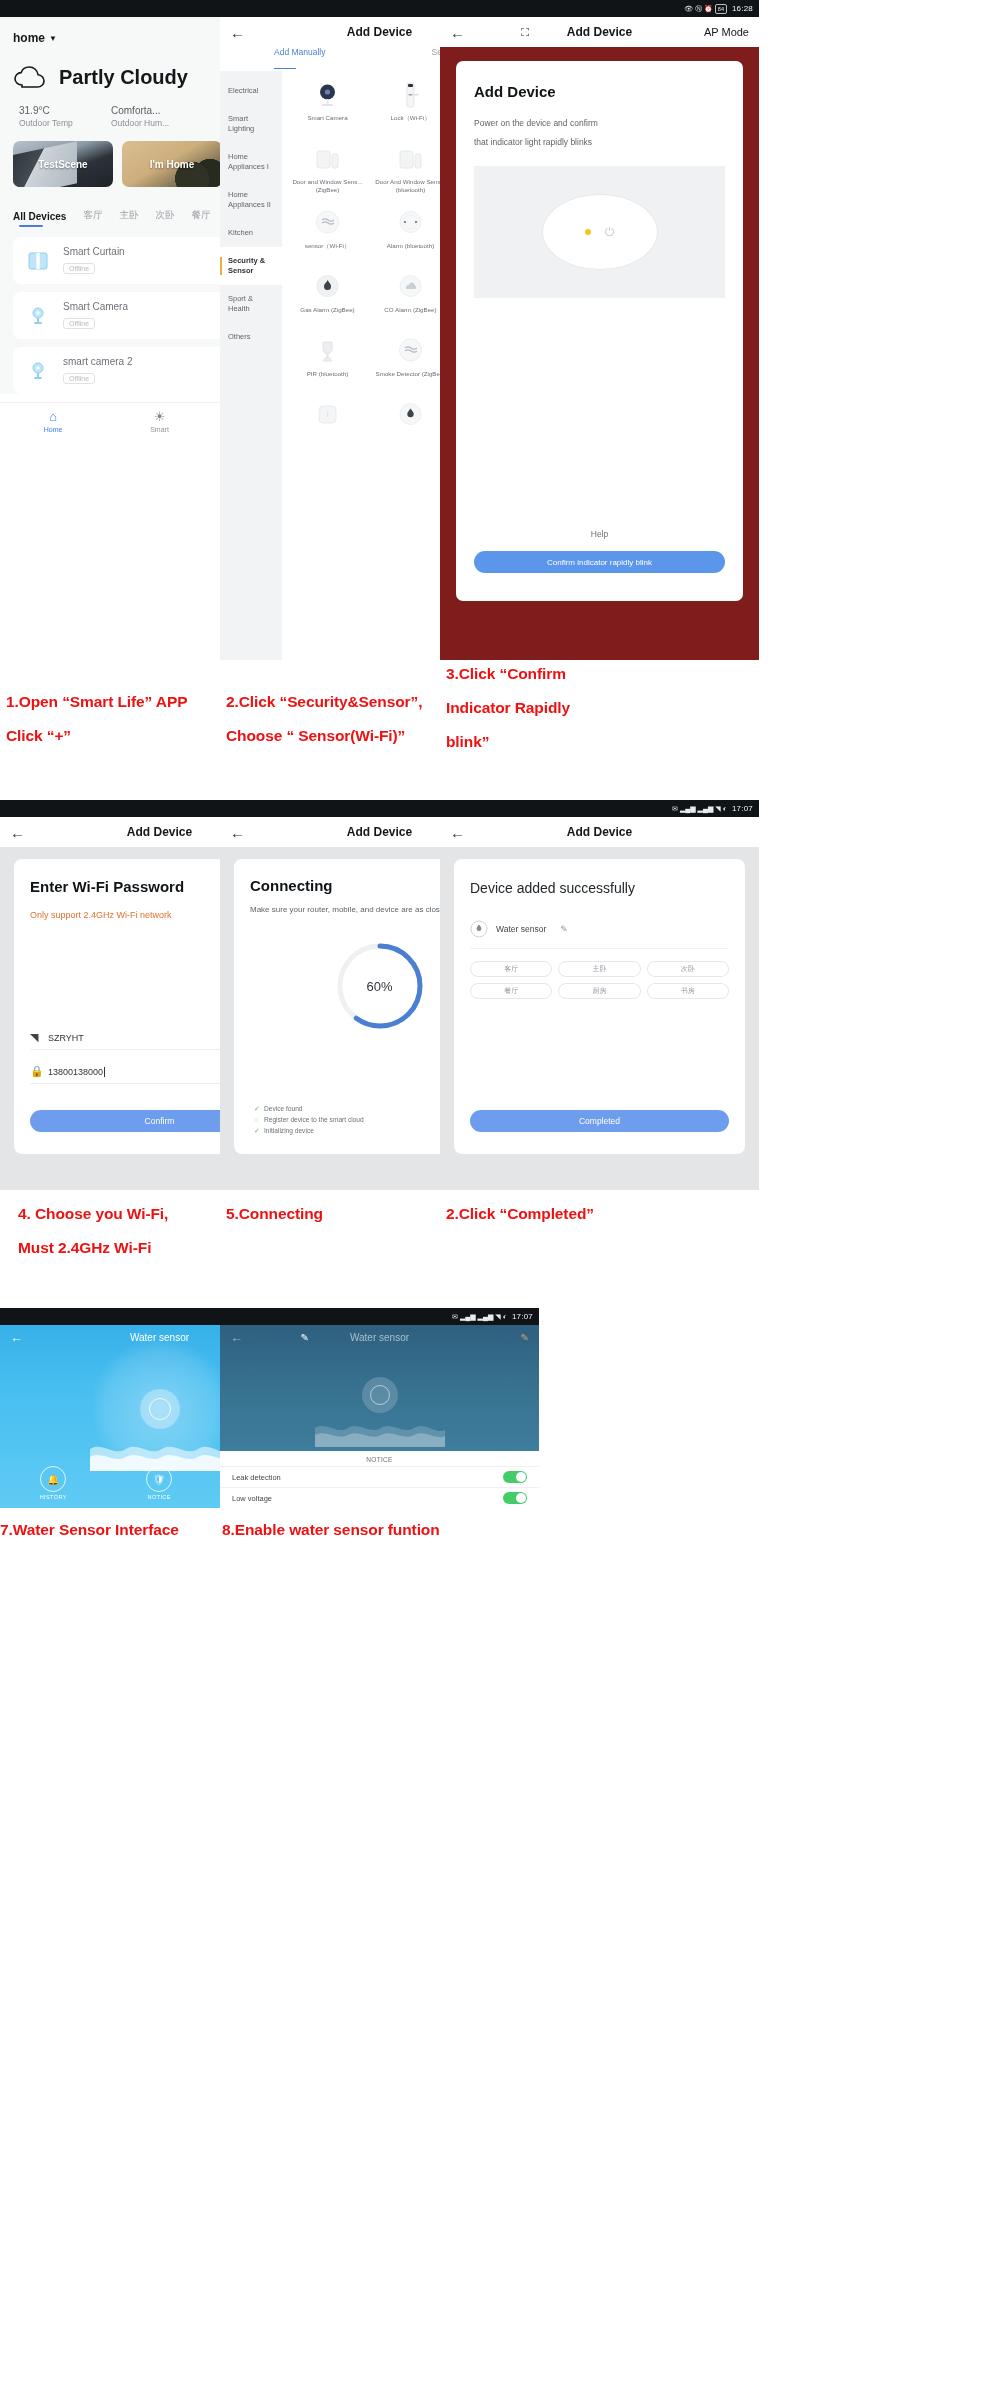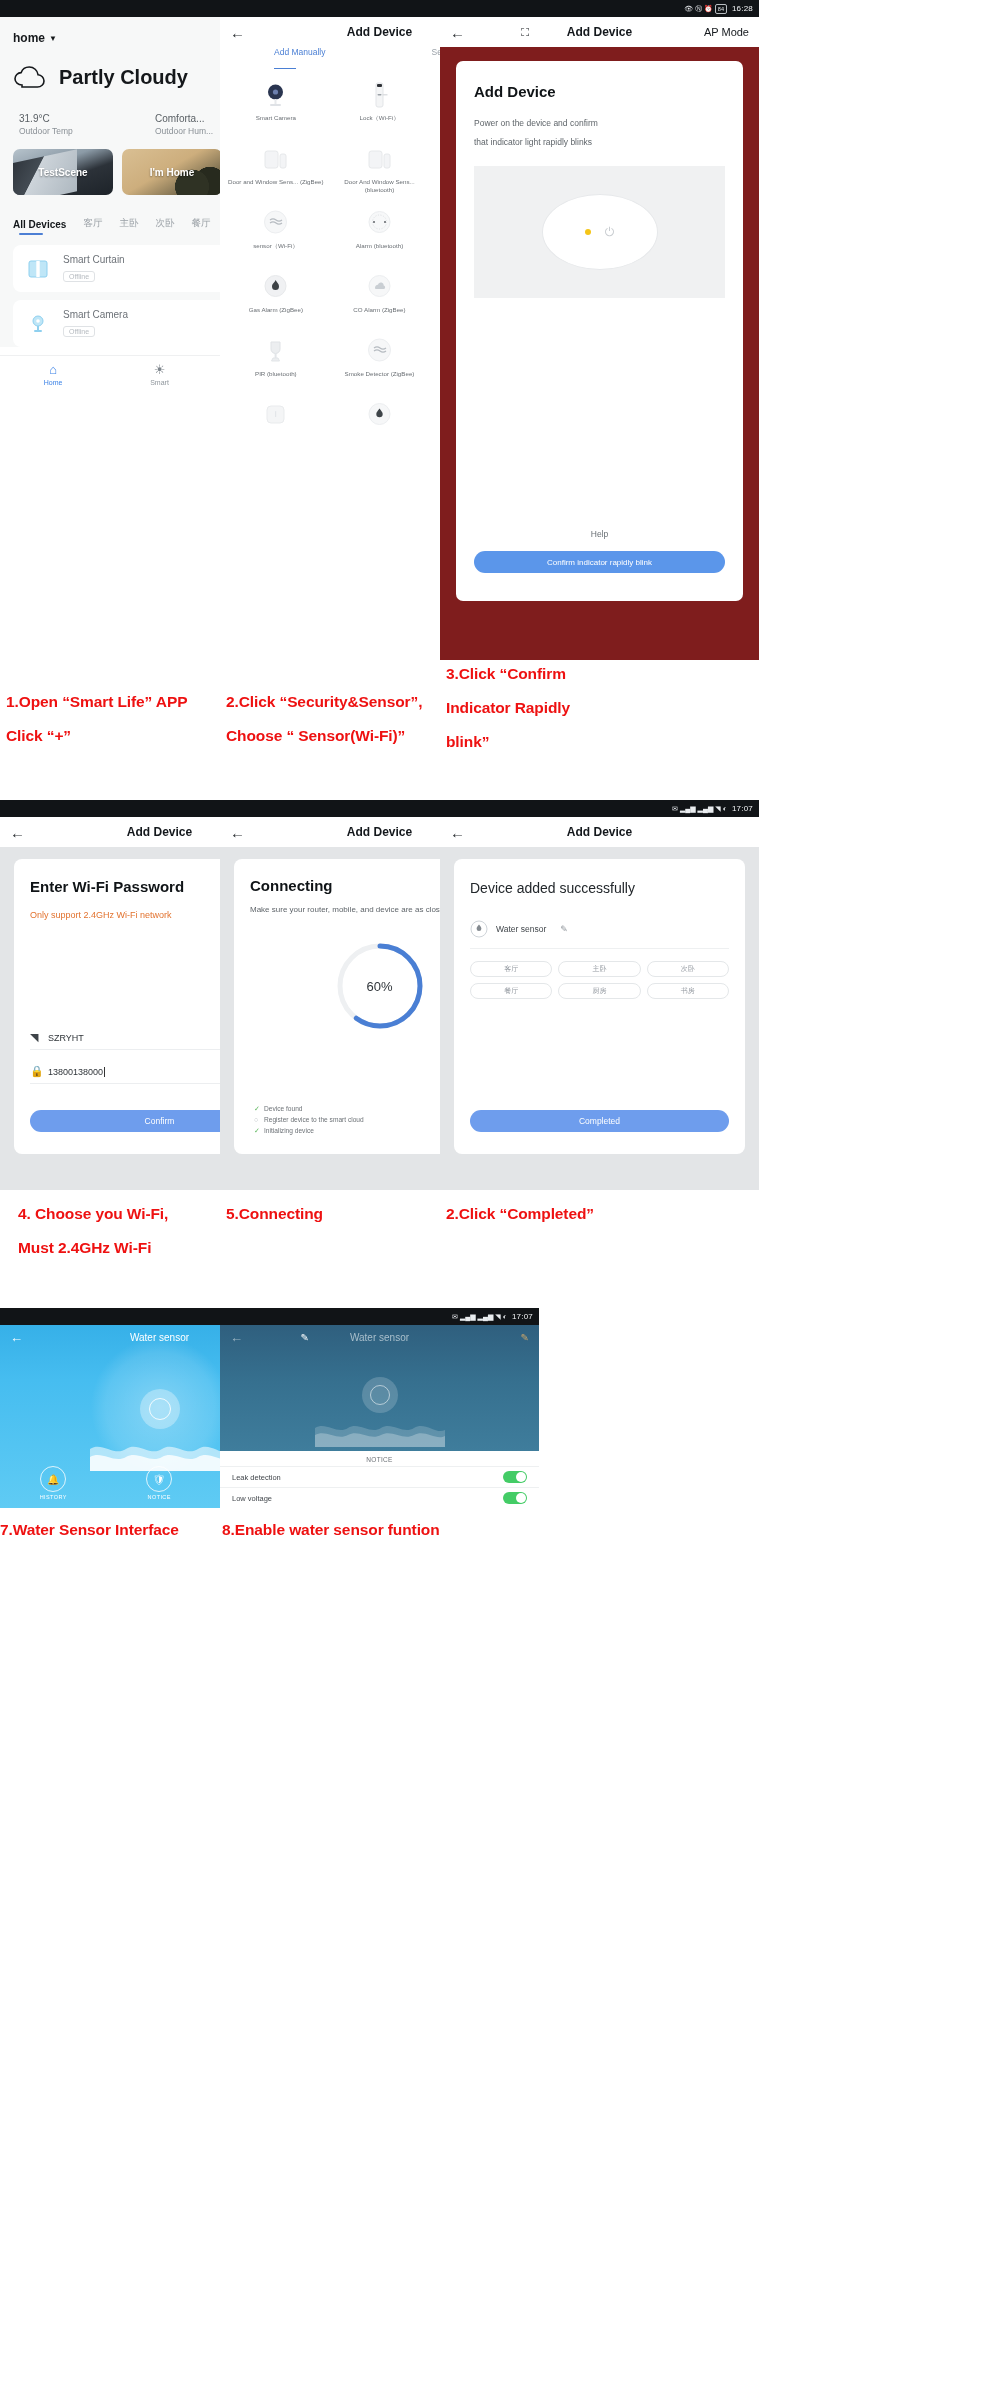--- a/index.html
+++ b/index.html
@@ -65,21 +65,21 @@
   .p1-chev { font-size: 8px; margin-left: 4px; color: #16191c; }
   .p1-acts { margin-left: auto; display: flex; align-items: center; gap: 15px; }
   .p1-mic { font-size: 13px; color: #16191c; }
   .p1-plus { font-size: 17px; color: #16191c; font-weight: 300; line-height: 14px;}
 
   .p1-weather { display: flex; align-items: center; gap: 9px; margin-top: 14px; }
   .cloud-ic { width: 37px; height: 24px; position: relative; }
   .cloud-ic svg { width: 37px; height: 24px; }
   .p1-weather-txt { font-size: 20px; font-weight: bold; color: #15181b; }
 
-  .p1-metrics { display: flex; margin-top: 24px; padding-left: 6px; gap: 44px; }
+  .p1-metrics { display: flex; margin-top: 16px; padding-left: 6px; }
   .p1-metric { width: 92px; }
   .p1-metric .v { font-size: 10px; color: #5a6065; }
   .p1-metric .l { font-size: 8.5px; color: #8a9096; margin-top: 2px; }
 
   .p1-scenes { display: flex; gap: 9px; margin-top: 13px; }
   .p1-scene {
     width: 100px; height: 46px; border-radius: 7px;
     display: flex; align-items: center; justify-content: center;
     color: #fff; font-size: 10px; font-weight: bold;
     text-shadow: 0 1px 2px rgba(0,0,0,.45);
@@ -387,20 +387,34 @@
               <circle cx="11" cy="8" r="1.8" fill="#fff"></circle>
               <rect x="10" y="13" width="2" height="4" fill="#8fd0ef"></rect>
               <rect x="7" y="17" width="8" height="2" rx="1" fill="#8fd0ef"></rect>
             </svg>
         </span>
         <span>
           <div class="nm">Smart  Camera</div>
           <div class="off">Offline</div>
         </span>
       </div>
+      <div class="p1-dev">
+        <span class="ic">
+          <svg width="22" height="22" viewBox="0 0 22 22">
+              <circle cx="11" cy="8" r="5" fill="#bfe6f7" stroke="#8fd0ef"></circle>
+              <circle cx="11" cy="8" r="1.8" fill="#fff"></circle>
+              <rect x="10" y="13" width="2" height="4" fill="#8fd0ef"></rect>
+              <rect x="7" y="17" width="8" height="2" rx="1" fill="#8fd0ef"></rect>
+            </svg>
+        </span>
+        <span>
+          <div class="nm">smart camera 2</div>
+          <div class="off">Offline</div>
+        </span>
+      </div>
     </div>
 
     <div class="p1-bottomnav">
       <div class="p1-nav-item on">
         <span class="gi">⌂</span>
         <span class="gl">Home</span>
       </div>
       <div class="p1-nav-item">
         <span class="gi">☀</span>
         <span class="gl">Smart</span>
@@ -425,20 +439,30 @@
     <div class="navbar">
       <span class="nb-back">←</span>
       <span class="nb-title">Add Device</span>
       <span class="nb-right">⛶</span>
     </div>
     <div class="p2-tabs">
       <span class="p2-tab on">Add Manually</span>
       <span class="p2-tab">Search Device</span>
     </div>
     <div class="p2-body">
+      <div class="p2-side">
+        <div class="p2-cat">Electrical</div>
+        <div class="p2-cat">Smart Lighting</div>
+        <div class="p2-cat">Home Appliances I</div>
+        <div class="p2-cat">Home Appliances II</div>
+        <div class="p2-cat">Kitchen</div>
+        <div class="p2-cat on">Security &amp; Sensor</div>
+        <div class="p2-cat">Sport &amp; Health</div>
+        <div class="p2-cat">Others</div>
+      </div>
       <div class="p2-grid">
 
         <div class="p2-item">
           <div class="icbox">
             <svg width="31" height="31" viewBox="0 0 31 31">
                 <circle cx="15.5" cy="12" r="7.5" fill="#2a3550"></circle>
                 <circle cx="15.5" cy="12" r="2.6" fill="#6c7fae"></circle>
                 <rect x="14.5" y="19" width="2" height="5" fill="#e7e9ec"></rect>
                 <rect x="10" y="24" width="11" height="2" rx="1" fill="#dfe2e6"></rect>
               </svg>

